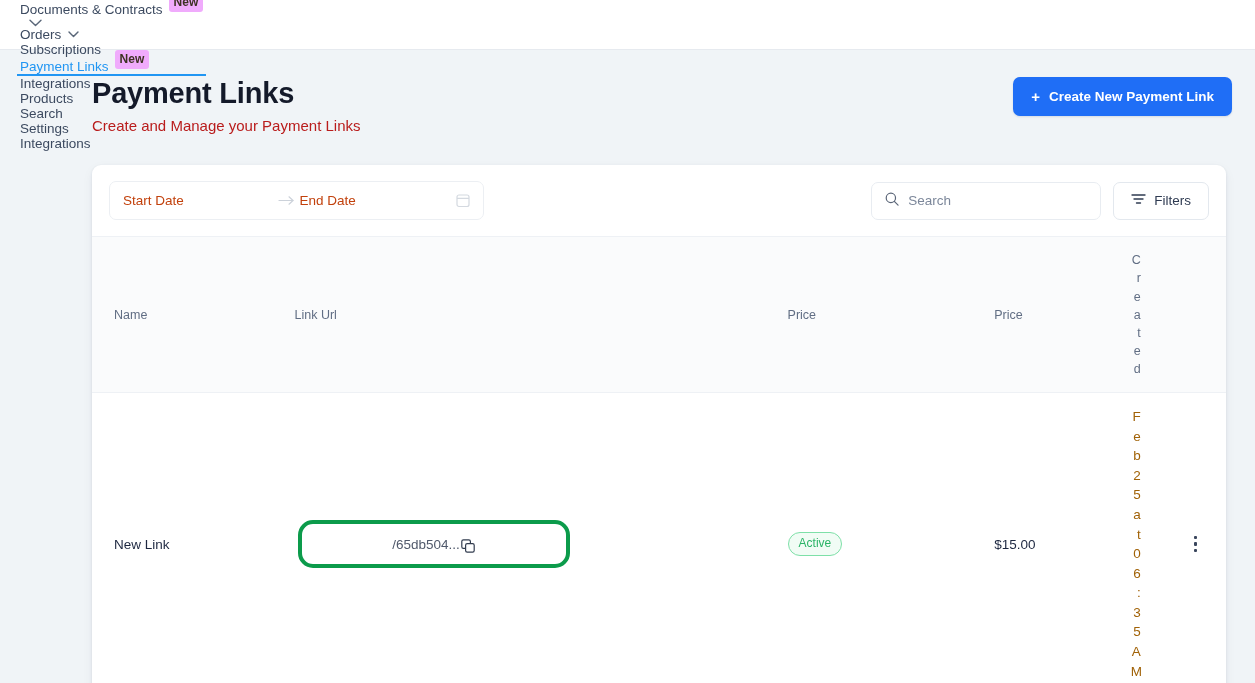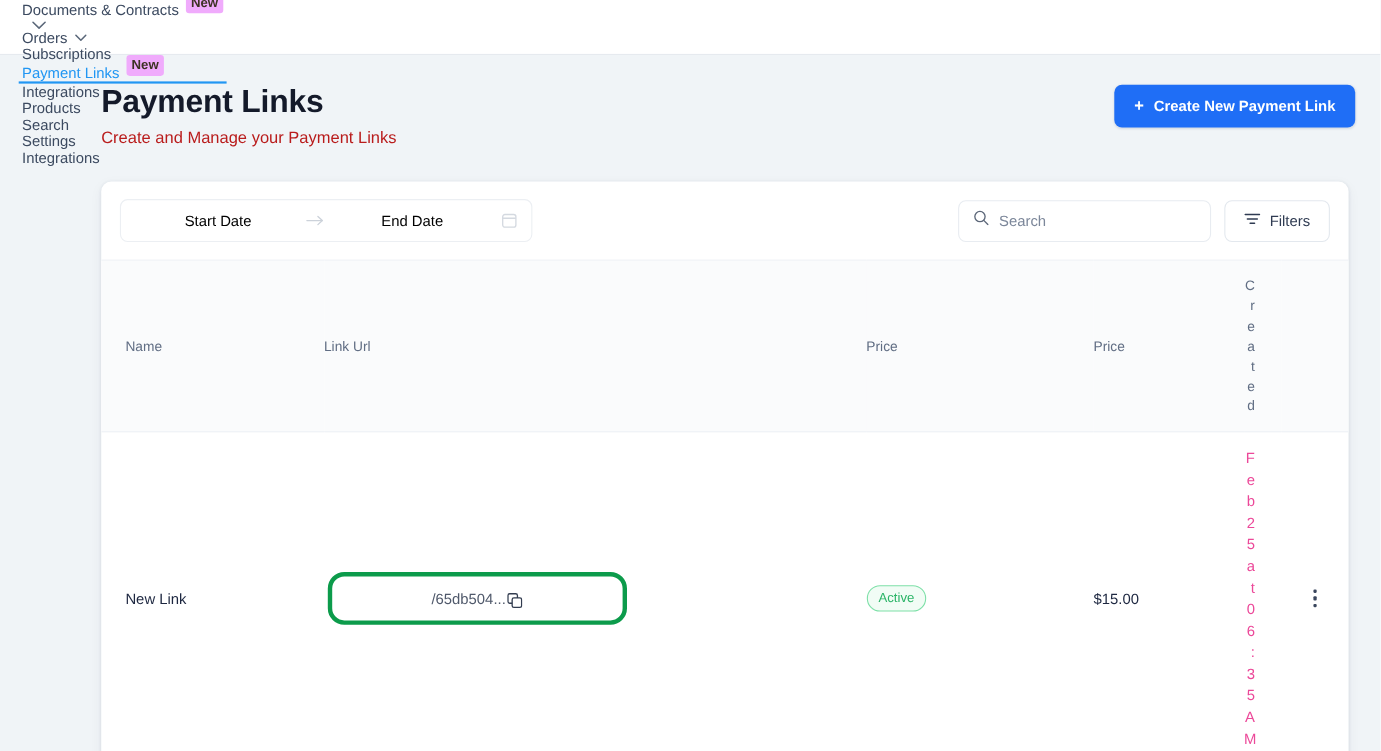--- a/index.html
+++ b/index.html
@@ -147,23 +147,23 @@
     border: 1px solid #eceff3;
     border-radius: 7px;
     display: flex;
     align-items: center;
     padding: 0 13px;
     color: #c5cbd4;
     font-size: 13.5px;
   }
   .daterange .dr-field {
     flex: 1;
-    text-align: center;
+    text-align: left;
     cursor: text;
-    color: #000000;
+    color: #c2410c;
   }
   .daterange .dr-arrow {
     width: 26px;
     display: flex;
     justify-content: center;
     align-items: center;
     color: #ccd2da;
   }
   .daterange .dr-cal {
     width: 20px;
@@ -241,21 +241,21 @@
 
   th.col-name { padding-left: 22px !important; }
 
   .created-head, .created-cell {
     width: 10px;
     word-break: break-all;
     overflow-wrap: anywhere;
     line-height: 1.45;
     text-align: right;
   }
-  .created-cell { color: #ec4899; font-size: 13.5px; }
+  .created-cell { color: #a16207; font-size: 13.5px; }
 
   
   .url-cell-wrap {
     display: flex;
   }
   .url-highlight {
     width: 272px;
     height: 48px;
     border: 4px solid #0c9b4b;
     border-radius: 15px;

